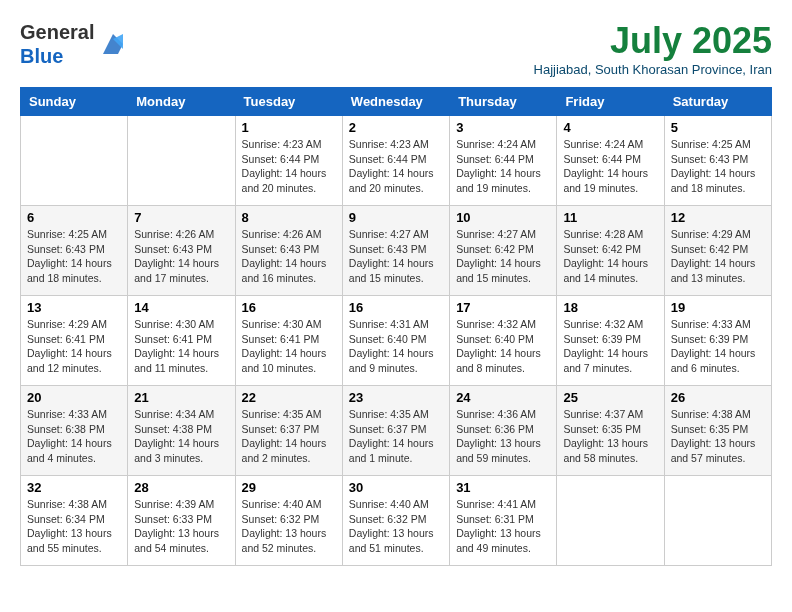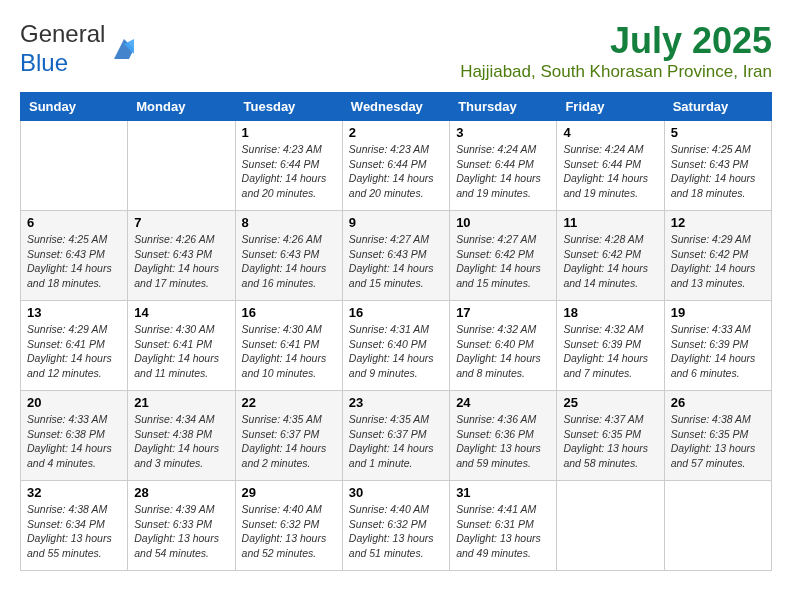--- a/index.html
+++ b/index.html
@@ -14,42 +14,42 @@
       display: flex;
       justify-content: space-between;
       align-items: flex-start;
       margin-bottom: 10px;
     }
     .logo {
       display: flex;
       align-items: center;
     }
     .logo-text {
-      font-size: 24px;
-      font-weight: normal;
+      font-size: 20px;
+      font-weight: bold;
       line-height: 1.2;
     }
     .logo-text .general { color: #333; }
     .logo-text .blue { color: #1565c0; }
     .logo-icon {
       width: 30px;
       height: 30px;
       margin-left: 4px;
     }
     .title-section {
       text-align: right;
     }
     .month-year {
       font-size: 36px;
       font-weight: bold;
       color: #15803d;
     }
     .location {
-      font-size: 17px;
-      color: #4d7c0f;
+      font-size: 13px;
+      color: #0c4a6e;
     }
     table {
       width: 100%;
       border-collapse: collapse;
       table-layout: fixed;
     }
     thead tr th {
       background-color: #1565c0;
       color: #fff;
       text-align: left;
@@ -73,21 +73,20 @@
     .day-number {
       font-size: 13px;
       font-weight: bold;
       margin-bottom: 2px;
       color: #000;
     }
     .day-info {
       font-size: 10.5px;
       line-height: 1.4;
       color: #333;
-      font-style: italic;
     }
     .empty-cell {
       background: #fff !important;
     }
   </style>
 </head>
 <body>
 
 <div class="header">
   <div class="logo">

